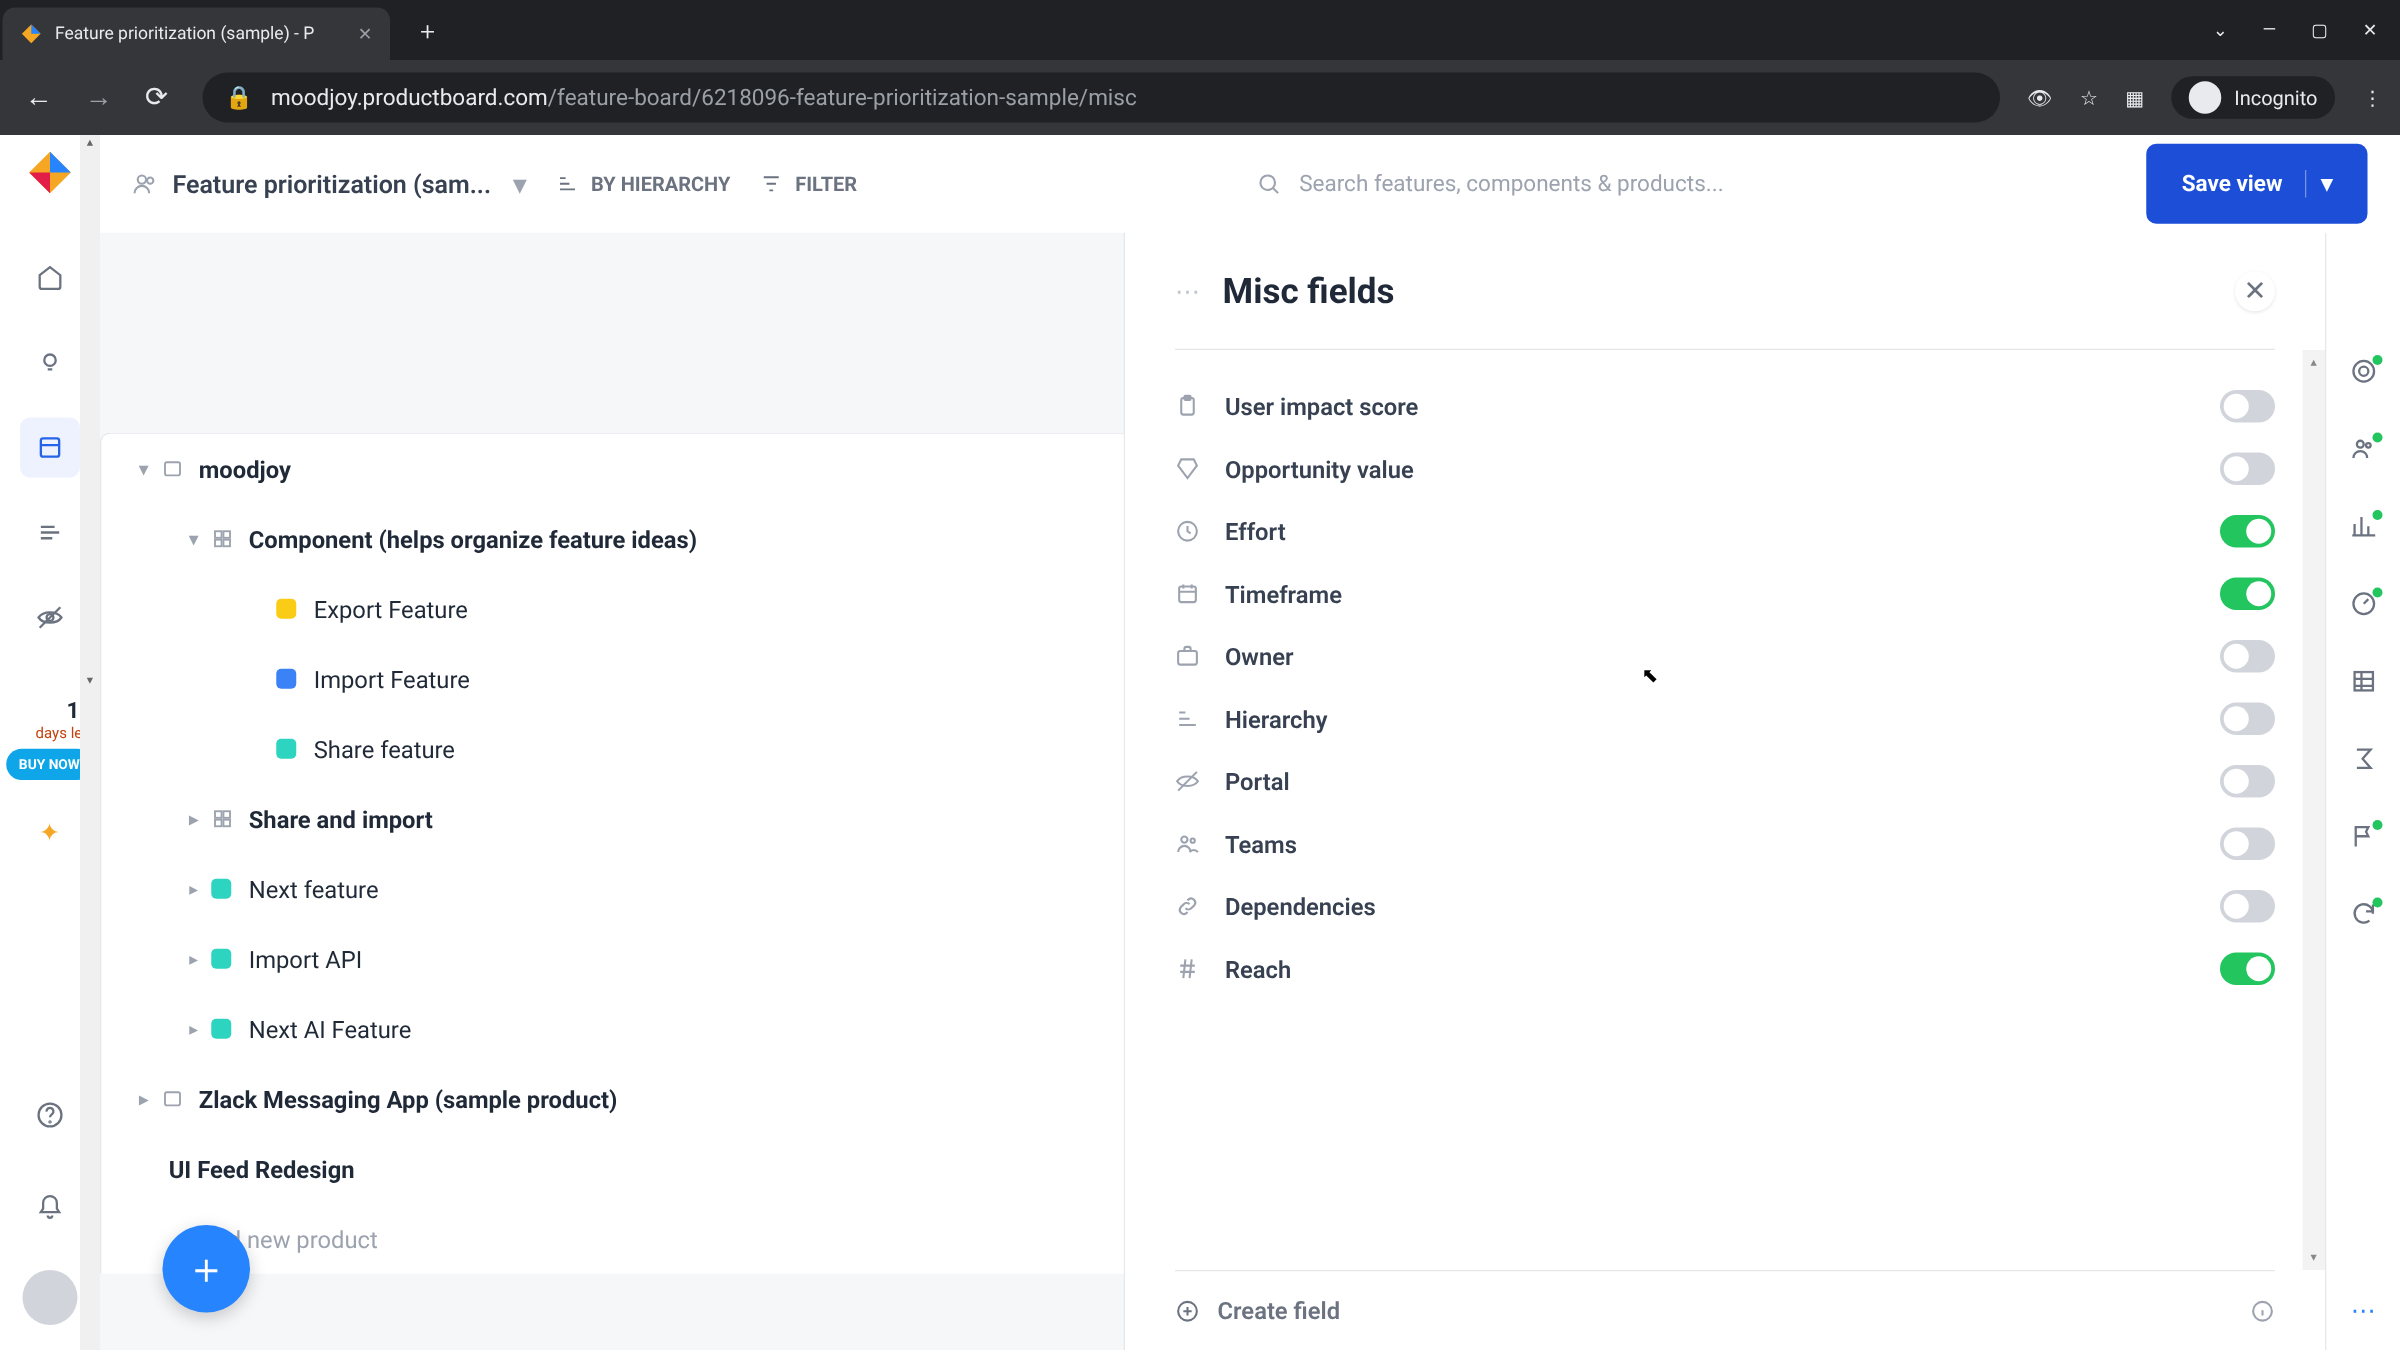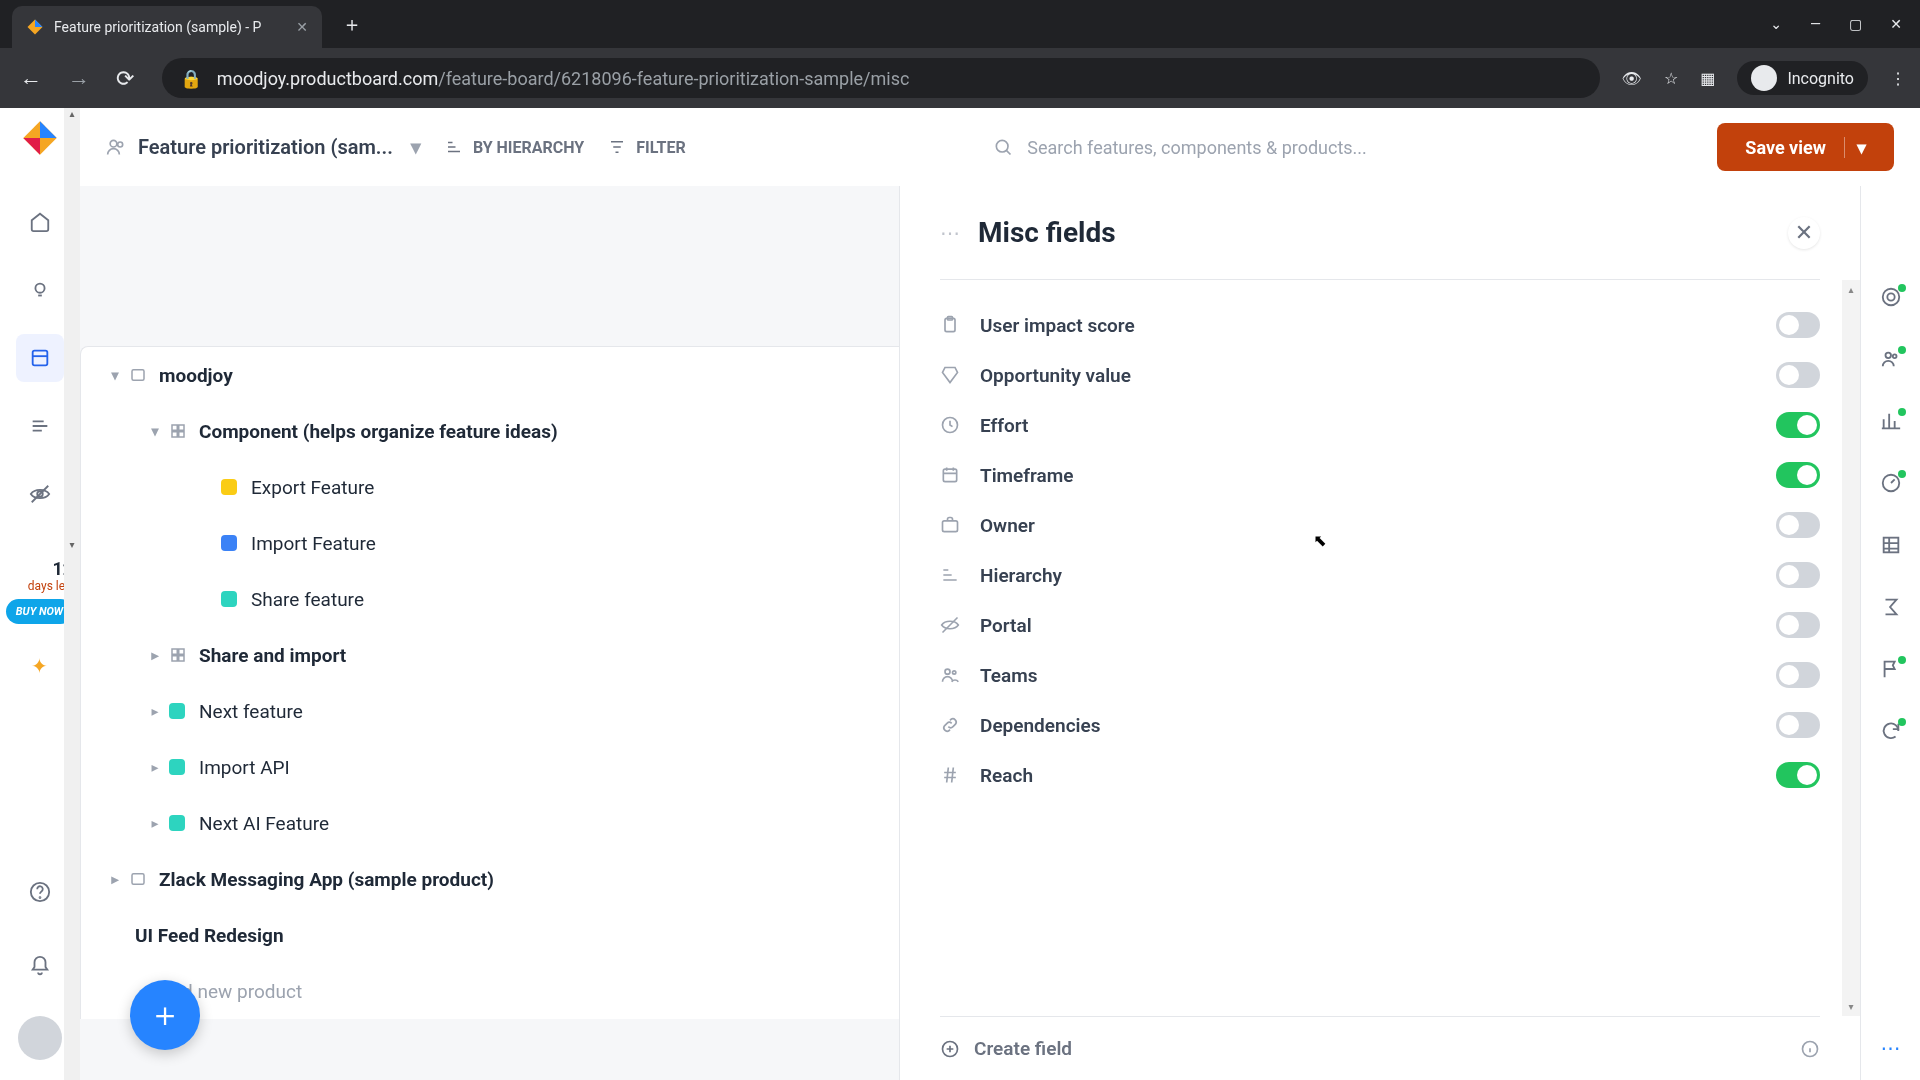--- a/index.html
+++ b/index.html
@@ -1,20 +1,20 @@
 <!DOCTYPE html>
 <html><head>
 <meta charset="utf-8">
 <style>
 * { margin: 0; padding: 0; box-sizing: border-box; font-family: -apple-system, BlinkMacSystemFont, "Segoe UI", Roboto, sans-serif; }
 body { width: 1920px; height: 1080px; overflow: hidden; background: #fff; transform-origin: top left; }
 
 
 .browser-chrome { background: #202124; height: 48px; display: flex; align-items: center; }
-.tab { display: flex; align-items: center; background: #35363a; border-radius: 10px 10px 0 0; height: 42px; padding: 0 14px; margin-left: 12px; margin-top: 6px; gap: 10px; width: 310px; }
+.tab { display: flex; align-items: center; background: #35363a; border-radius: 10px 10px 0 0; height: 42px; padding: 0 14px; margin-left: 2px; margin-top: 6px; gap: 10px; width: 310px; }
 .tab-favicon { width: 18px; height: 18px; }
 .tab-title { color: #e8eaed; font-size: 14px; white-space: nowrap; overflow: hidden; text-overflow: ellipsis; flex: 1; }
 .tab-close { color: #9aa0a6; font-size: 14px; cursor: pointer; }
 .tab-add { color: #e8eaed; margin-left: 20px; font-size: 20px; cursor:pointer; }
 .chrome-right { margin-left: auto; display:flex; gap:28px; padding-right:18px; color:#e8eaed; }
 .chrome-right span { cursor:pointer; font-size:14px; }
 
 .url-bar-row { background: #35363a; height: 60px; display: flex; align-items: center; padding: 0 14px; gap: 14px; }
 .nav-icon { color: #9aa0a6; font-size: 22px; padding: 0 6px; cursor:pointer; }
 .nav-icon.enabled { color: #e8eaed; }
@@ -35,34 +35,34 @@
 .scroll-arrows { display:flex; flex-direction:column; width:16px; position:absolute; right:-1px; top:0; height:100%; background:#f0f0f0;}
 .scroll-arr { font-size:10px; color:#666; text-align:center; cursor:pointer; }
 .scroll-arr.top { margin-top:0;}
 .scroll-arr.bot { margin-top:auto; margin-bottom:530px;}
 .logo-pb { width: 40px; height: 40px; margin-bottom: 40px; }
 .rail-icon { width: 48px; height: 48px; display: flex; align-items: center; justify-content: center; color: #6b7280; margin-bottom: 20px; cursor:pointer; border-radius:8px; }
 .rail-icon.active { background: #eef2ff; color: #2563eb; }
 .trial-box { margin-top: 20px; text-align: right; }
 .trial-num { font-size: 18px; font-weight: 700; color: #1f2937; }
 .trial-label { font-size: 12px; color: #c2410c; }
-.buy-now-btn { background: #0ea5e9; color: #fff; font-size: 11px; font-weight: 700; padding: 6px 10px; border-radius: 14px; margin-top: 6px; cursor:pointer;font-style:italic; }
+.buy-now-btn { background: #0ea5e9; color: #fff; font-size: 11px; font-weight: 700; padding: 6px 10px; border-radius: 14px; margin-top: 6px; cursor:pointer; }
 .sparkle { margin-top: 30px; color:#f5a623; font-size:20px;}
 .left-bottom { margin-top: auto; margin-bottom: 20px; display:flex; flex-direction:column; align-items:center; gap:26px; }
 .avatar-circle { width:44px; height:44px; border-radius:50%; background:#d1d5db; }
 
 
 .main-col { flex: 1; display: flex; flex-direction: column; }
 .top-toolbar { height: 78px; display:flex; align-items:center; padding: 4px 26px; gap: 24px; }
 .board-title-chip { display:flex; align-items:center; gap:12px; color:#374151; font-size:20px; font-weight:600; cursor:pointer; }
 .board-title-chip .people-ic { color:#9ca3af; }
 .chip-caret { color:#9ca3af; margin-left:6px; }
 .tb-pill { display:flex; align-items:center; gap:10px; color:#6b7280; font-size:16px; font-weight:700; cursor:pointer; }
 .search-box { flex:1; display:flex; align-items:center; gap:14px; color:#9ca3af; font-size:18px; padding:0 16px; cursor:text; max-width:700px; margin-left:auto; }
-.save-view-btn { background:#c2410c; color:#fff; font-weight:700; font-size:18px; height:48px; padding:0 28px; border-radius:8px; display:flex; align-items:center; gap:14px; cursor:pointer; margin-left:16px; }
+.save-view-btn { background:#1d4ed8; color:#fff; font-weight:700; font-size:18px; height:64px; padding:0 28px; border-radius:8px; display:flex; align-items:center; gap:14px; cursor:pointer; margin-left:4px; }
 .save-view-caret { border-left:1px solid rgba(255,255,255,0.4); padding-left:12px; margin-left:4px; }
 
 
 .body-split { flex:1; display:flex; overflow:hidden; }
 .tree-pane { width: 820px; background:#f6f7f9; padding: 160px 0 0 0; position:relative; border-right:1px solid #e5e7eb; }
 .tree-inner { background:#fff; border-radius:8px 0 0 0; border:1px solid #e5e7eb; border-right:none; border-bottom:none; padding: 0; }
 .tree-row { display:flex; align-items:center; height:56px; padding-left:20px; font-size:19px; color:#1f2937; }
 .tree-row.bold { font-weight:700; }
 .caret { color:#9ca3af; width:28px; text-align:center; cursor:pointer; font-size:14px; }
 .caret.blank { visibility:hidden; }

